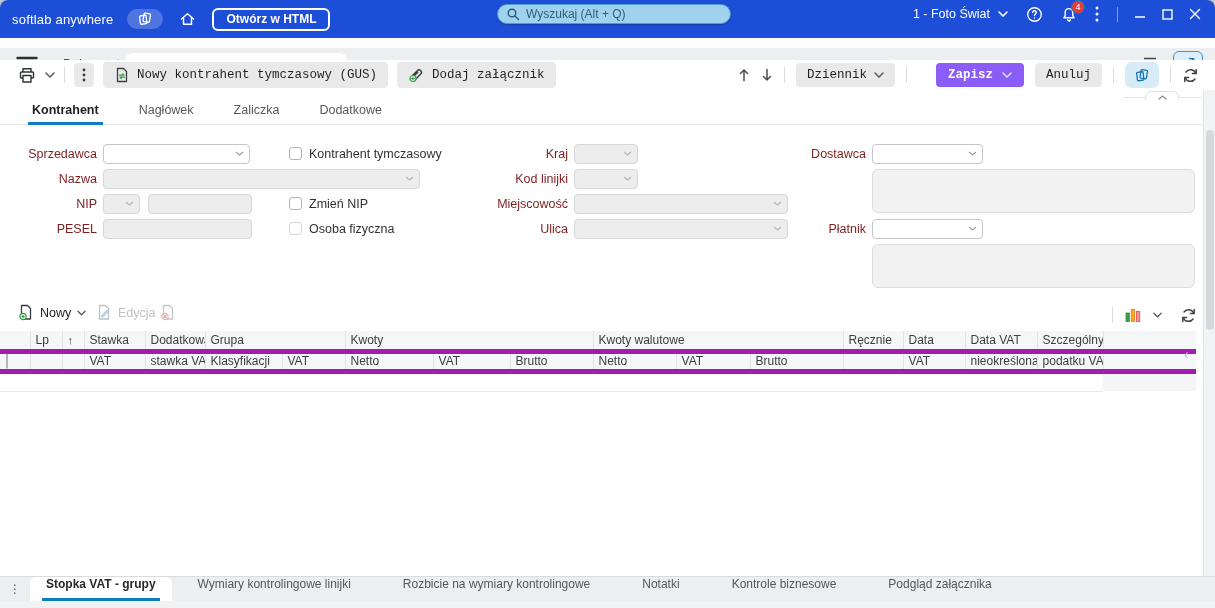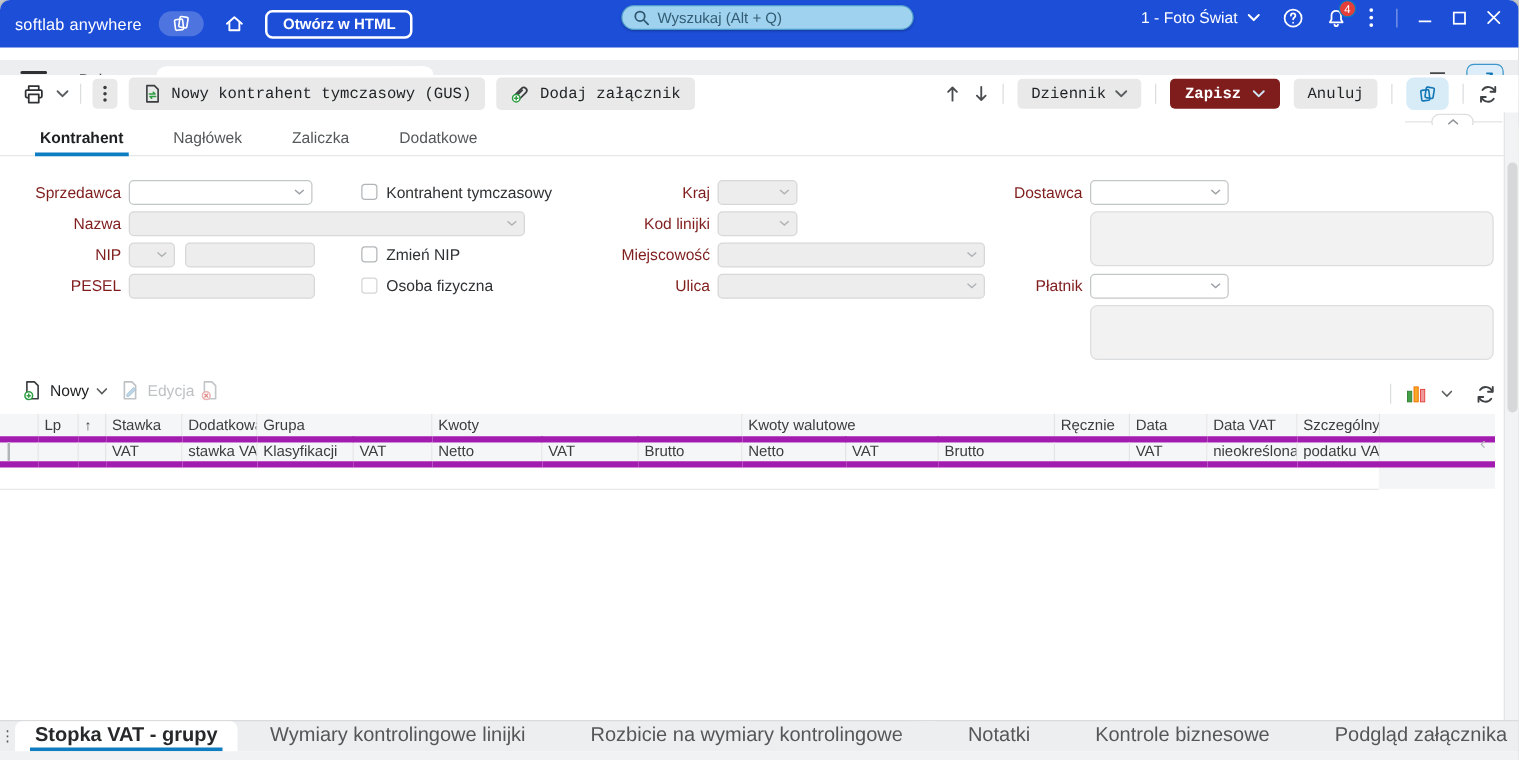--- a/index.html
+++ b/index.html
@@ -36,21 +36,21 @@
   
   .toolbar { position:absolute; top:60px; left:0; right:0; height:30px; background:#fff;font-family:Liberation Mono, monospace; }
   .tl-left { position:absolute; left:18px; top:0; height:30px; display:flex; align-items:center; gap:9px; }
   .ic { display:flex; align-items:center; color:#2f3234; cursor:pointer; }
   .chev { color:#5b5e60; display:flex; cursor:pointer; }
   .vsep { width:1px; height:16px; background:#dcdddf; }
   .gbtn { background:#e9e9e9; border:none; border-radius:4px; font-family:inherit; font-size:12.5px; color:#1f2224; padding:5px 11px; display:flex; align-items:center; gap:7px; cursor:pointer; white-space:nowrap; }
   .gbtn.square { padding:5px 8px; }
   .tl-right { position:absolute; right:16px; top:0; height:30px; display:flex; align-items:center; gap:11px; }
   .arrowbtn { color:#4a4d4f; display:flex; cursor:pointer; }
-  .save-btn { background:#7f1d1d; color:#fff; font-weight:bold; border:none; border-radius:4px; font-family:inherit; font-size:12.5px; padding:5px 12px; display:flex; align-items:center; gap:9px; cursor:pointer; }
+  .save-btn { background:#8b5cf6; color:#fff; font-weight:bold; border:none; border-radius:4px; font-family:inherit; font-size:12.5px; padding:5px 12px; display:flex; align-items:center; gap:9px; cursor:pointer;margin-left:18px; }
   .save-btn .chev { color:#cfe6f4; }
   .pages-btn { width:34px; height:26px; background:#d8ecf8; border-radius:6px; color:#1477b5; display:flex; align-items:center; justify-content:center; cursor:pointer; }
 
   
   .collapse-handle { position:absolute; top:91px; left:1124px; width:78px; height:13px; }
   .collapse-handle .hline { position:absolute; top:6px; left:0; right:0; height:1px; background:#e3e4e6; }
   .collapse-pill { position:absolute; left:21px; top:0; width:34px; height:13px; background:#fff; border:1px solid #dcdddf; border-radius:7px; display:flex; align-items:center; justify-content:center; color:#8e9193; cursor:pointer; }
 
   
   .formtabs { position:absolute; top:100px; left:0; right:0; height:25px; border-bottom:1px solid #e6e7e9; display:flex; padding-left:30px; gap:36px; background:#fff; }
@@ -83,21 +83,21 @@
   .vattable th.nr { border-right:none; }
   .vattable td { height:20px; padding:0 5px; border-bottom:1px solid #e7e8ea; background:#fff; }
   .vattable td.fill { background:#f4f5f6; border-bottom:none; }
   .hdr-chk { width:13px; height:13px; border:1px solid #b2b5b7; border-radius:3px; background:#fff; margin-left:1px; cursor:pointer; }
   .sortglyph { font-size:11px; color:#3e4042; }
   .edge-chev { position:absolute; left:1184px; top:346px; font-size:14px; color:#b4b7b9; cursor:pointer; }
 
   
   .bottombar { position:absolute; top:576px; left:0; right:0; height:25px; background:#edeef0; border-top:1px solid #dadbdd; display:flex; align-items:stretch; }
   .drag-dots { width:30px; display:flex; align-items:center; justify-content:center; color:#55585a; font-size:12px; cursor:grab; }
-  .btab { position:relative; display:flex; align-items:center; font-size:16px; color:#54575a; padding:0 26px; cursor:pointer; white-space:nowrap; }
+  .btab { position:relative; display:flex; align-items:flex-start; font-size:12px; color:#54575a; padding:0 26px; cursor:pointer; white-space:nowrap; }
   .btab.active { background:#fff; border-radius:6px 6px 0 0; color:#26282a; font-weight:bold; padding:0 16px; }
   .btab.active .uline { position:absolute; left:12px; right:12px; bottom:0; height:3px; background:#0e7dc2; }
   .btab .fade { position:absolute; right:0; top:0; bottom:0; width:30px; background:linear-gradient(to right, rgba(237,238,240,0), #edeef0 85%); }
   .window-bottom { position:absolute; top:601px; left:0; right:0; height:7px; background:#f1f2f3; }
 
   
   .vscroll { position:absolute; right:0; top:90px; width:12px; height:486px; background:#f2f3f4; border-left:1px solid #e4e5e7; }
   .vscroll .thumb { position:absolute; left:2px; width:8px; top:40px; height:200px; background:#d6d8da; border-radius:4px; cursor:grab; }
 
   svg { display:block; }

